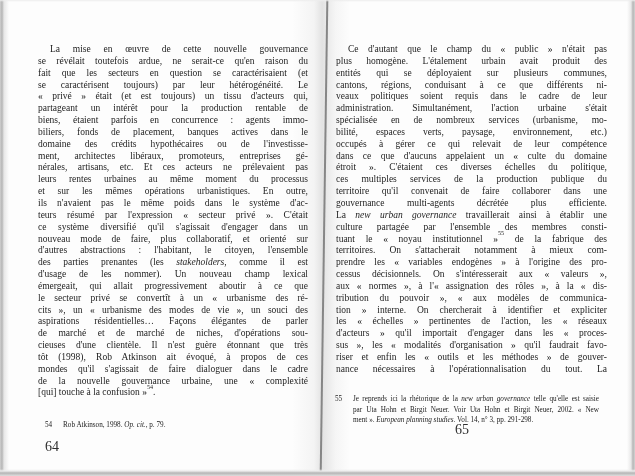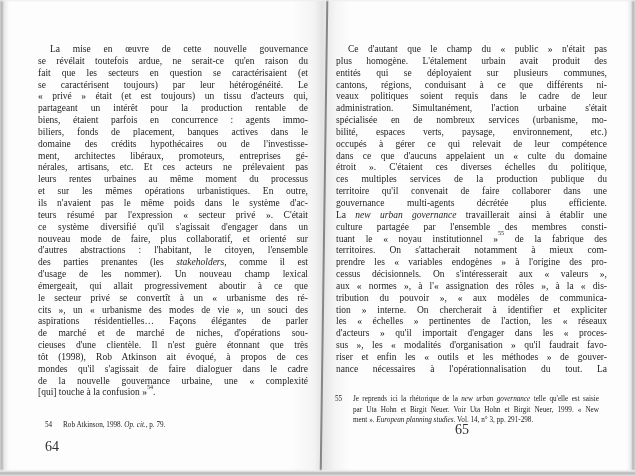--- a/index.html
+++ b/index.html
@@ -124,21 +124,21 @@
         <div class="line">les « échelles » pertinentes de l'action, les « réseaux</div>
         <div class="line">d'acteurs » qu'il importait d'engager dans les « proces-</div>
         <div class="line">sus », les « modalités d'organisation » qu'il faudrait favo-</div>
         <div class="line">riser et enfin les « outils et les méthodes » de gouver-</div>
         <div class="line">nance nécessaires à l'opérationnalisation du tout. La</div>
       </div>
     <div class="fn">
       <div class="fn-num">55</div>
       <div class="fn-body">
           <div class="fn-line">Je reprends ici la rhétorique de la <i>new urban governance</i> telle qu'elle est saisie</div>
-          <div class="fn-line">par Uta Hohn et Birgit Neuer. Voir Uta Hohn et Birgit Neuer, 1999. « New</div>
+          <div class="fn-line">par Uta Hohn et Birgit Neuer. Voir Uta Hohn et Birgit Neuer, 2002. « New</div>
           <div class="fn-line last">ment ». <i>European planning studies</i>. Vol. 14, n° 3, pp. 291-298.</div>
         </div>
     </div>
     <div class="pagenum">65</div>
   </div>
 
   <div class="gutter"></div>
   <div class="fold"></div>
   <div class="edge edge-left"></div>
   <div class="edge edge-right"></div>

